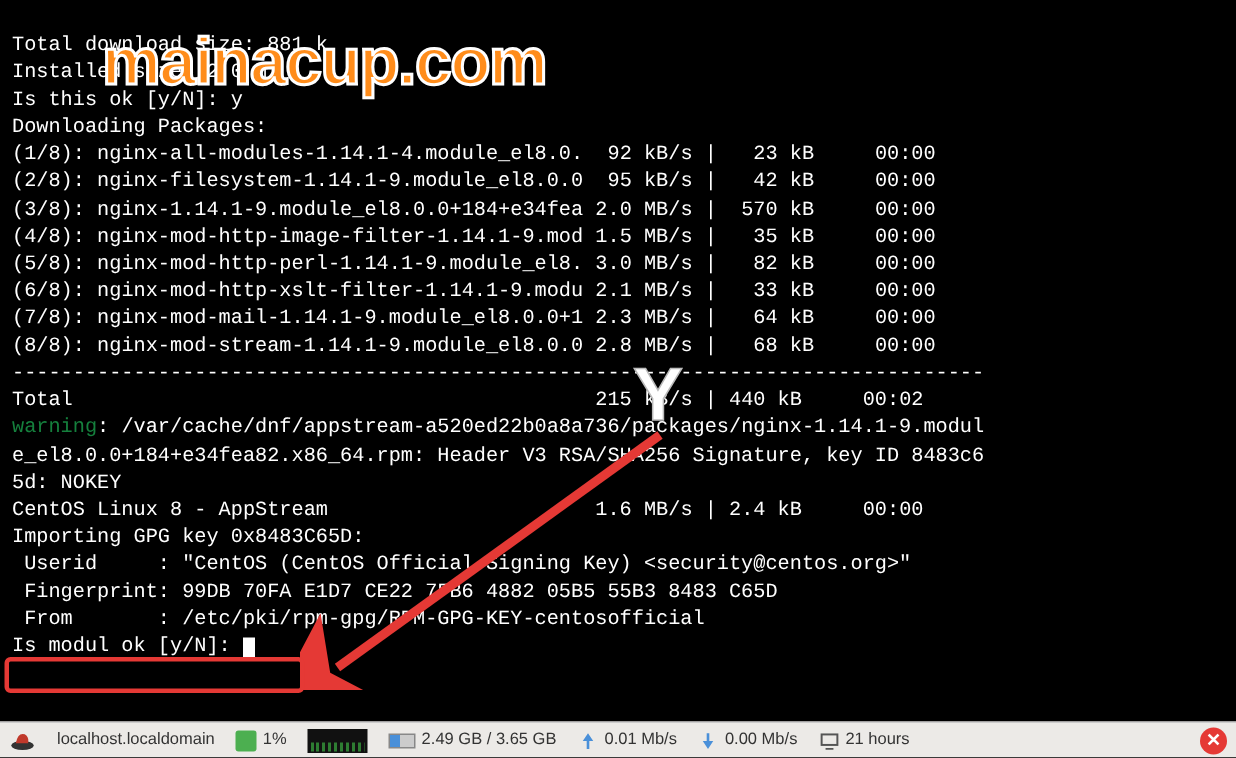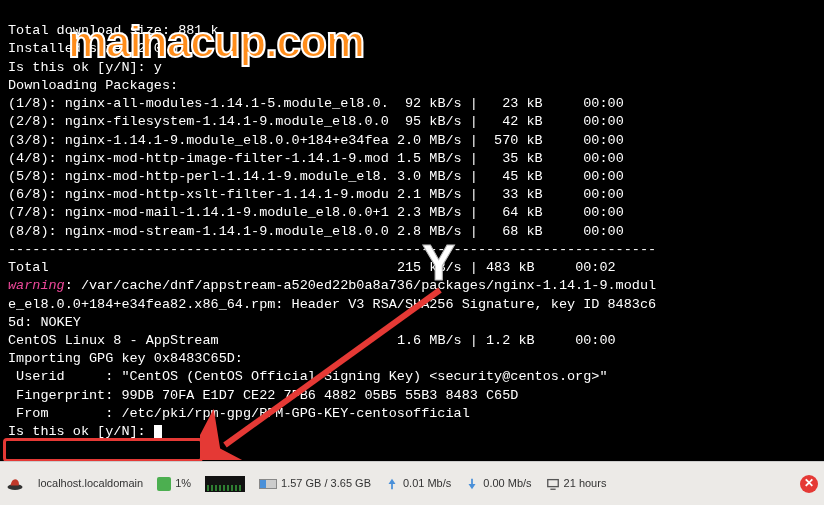--- a/index.html
+++ b/index.html
@@ -11,21 +11,21 @@
   font-size: 13.5px;
   color: #fff;
   line-height: 1.35;
   position: relative;
   overflow: hidden;
 }
 .terminal {
   padding: 4px 8px;
   white-space: pre;
 }
-.orange-warn { color: #ec4899; font-style: italic; }
+.orange-warn { color: #15803d; }
 .red-highlight {
   position: absolute;
   border: 3px solid #e53935;
   border-radius: 4px;
   left: 3px;
   top: 438px;
   width: 200px;
   height: 24px;
 }
 .watermark {
@@ -58,21 +58,21 @@
   width: 260px;
   height: 180px;
   pointer-events: none;
 }
 .arrow svg { width: 100%; height: 100%; }
 .taskbar {
   position: absolute;
   bottom: 0;
   left: 0;
   right: 0;
-  height: 44px;
+  height: 24px;
   background: #eceae7;
   border-top: 1px solid #ccc;
   display: flex;
   align-items: center;
   font-family: Arial, sans-serif;
   font-size: 11px;
   color: #333;
   gap: 14px;
   padding: 0 6px;
 }
@@ -98,39 +98,39 @@
 }
 </style>
 </head>
 <body>
 
 <div class="terminal">
 <span>Total download size: 881 k</span>
 <span>Installed size: 2.0 M</span>
 <span>Is this ok [y/N]: y</span>
 <span>Downloading Packages:</span>
-<span><span>(1/8)</span>: <span>nginx-all-modules-1.14.1-5.module_el8.0.</span> <span> 92 kB/s</span> | <span>  23 kB</span>     <span>00:00</span></span>
+<span><span>(1/8)</span>: <span>nginx-all-modules-1.14.1-4.module_el8.0.</span> <span> 92 kB/s</span> | <span>  23 kB</span>     <span>00:00</span></span>
 <span><span>(2/8)</span>: <span>nginx-filesystem-1.14.1-9.module_el8.0.0</span> <span> 95 kB/s</span> | <span>  42 kB</span>     <span>00:00</span></span>
 <span><span>(3/8)</span>: <span>nginx-1.14.1-9.module_el8.0.0+184+e34fea</span> <span>2.0 MB/s</span> | <span> 570 kB</span>     <span>00:00</span></span>
 <span><span>(4/8)</span>: <span>nginx-mod-http-image-filter-1.14.1-9.mod</span> <span>1.5 MB/s</span> | <span>  35 kB</span>     <span>00:00</span></span>
-<span><span>(5/8)</span>: <span>nginx-mod-http-perl-1.14.1-9.module_el8.</span> <span>3.0 MB/s</span> | <span>  45 kB</span>     <span>00:00</span></span>
+<span><span>(5/8)</span>: <span>nginx-mod-http-perl-1.14.1-9.module_el8.</span> <span>3.0 MB/s</span> | <span>  82 kB</span>     <span>00:00</span></span>
 <span><span>(6/8)</span>: <span>nginx-mod-http-xslt-filter-1.14.1-9.modu</span> <span>2.1 MB/s</span> | <span>  33 kB</span>     <span>00:00</span></span>
 <span><span>(7/8)</span>: <span>nginx-mod-mail-1.14.1-9.module_el8.0.0+1</span> <span>2.3 MB/s</span> | <span>  64 kB</span>     <span>00:00</span></span>
 <span><span>(8/8)</span>: <span>nginx-mod-stream-1.14.1-9.module_el8.0.0</span> <span>2.8 MB/s</span> | <span>  68 kB</span>     <span>00:00</span></span>
 <span>--------------------------------------------------------------------------------</span>
-<span><span>Total</span>                                           <span>215 kB/s</span> | <span>483 kB</span>     <span>00:02</span></span>
+<span><span>Total</span>                                           <span>215 kB/s</span> | <span>440 kB</span>     <span>00:02</span></span>
 <span><span class="orange-warn">warning</span><span>: /var/cache/dnf/appstream-a520ed22b0a8a736/packages/nginx-1.14.1-9.modul</span></span>
 <span>e_el8.0.0+184+e34fea82.x86_64.rpm: Header V3 RSA/SHA256 Signature, key ID 8483c6</span>
 <span>5d: NOKEY</span>
-<span><span>CentOS Linux 8 - AppStream</span>                      <span>1.6 MB/s</span> | <span>1.2 kB</span>     <span>00:00</span></span>
+<span><span>CentOS Linux 8 - AppStream</span>                      <span>1.6 MB/s</span> | <span>2.4 kB</span>     <span>00:00</span></span>
 <span>Importing GPG key 0x8483C65D:</span>
 <span> Userid     : "CentOS (CentOS Official Signing Key) &lt;security@centos.org&gt;"</span>
 <span> Fingerprint: 99DB 70FA E1D7 CE22 7FB6 4882 05B5 55B3 8483 C65D</span>
 <span> From       : /etc/pki/rpm-gpg/RPM-GPG-KEY-centosofficial</span>
-<span><span>Is this ok [y/N]: </span><span class="cursor-block"></span></span>
+<span><span>Is modul ok [y/N]: </span><span class="cursor-block"></span></span>
 </div>
 
 <div class="watermark">mainacup.com</div>
 <div class="big-y">Y</div>
 
 <div class="arrow">
   <svg viewBox="0 0 260 180">
     <defs>
       <marker id="ah" markerWidth="12" markerHeight="12" refX="2" refY="6" orient="auto">
         <path d="M0,0 L12,6 L0,12 L3,6 Z" fill="#e53935"></path>
@@ -152,21 +152,21 @@
   <span class="tb-item">localhost.localdomain</span>
   <span class="tb-item">
     <span class="tb-green"></span>
     <span>1%</span>
   </span>
   <span class="tb-item">
     <span class="tb-net"></span>
   </span>
   <span class="tb-item">
     <span class="tb-ram"></span>
-    <span>1.57 GB / 3.65 GB</span>
+    <span>2.49 GB / 3.65 GB</span>
   </span>
   <span class="tb-item">
     <span class="tb-icon">
       <svg viewBox="0 0 16 16">
           <path d="M8 2 L12 8 H9 V14 H7 V8 H4 Z" fill="#4a90d9"></path>
         </svg>
     </span>
     <span>0.01 Mb/s</span>
   </span>
   <span class="tb-item">

